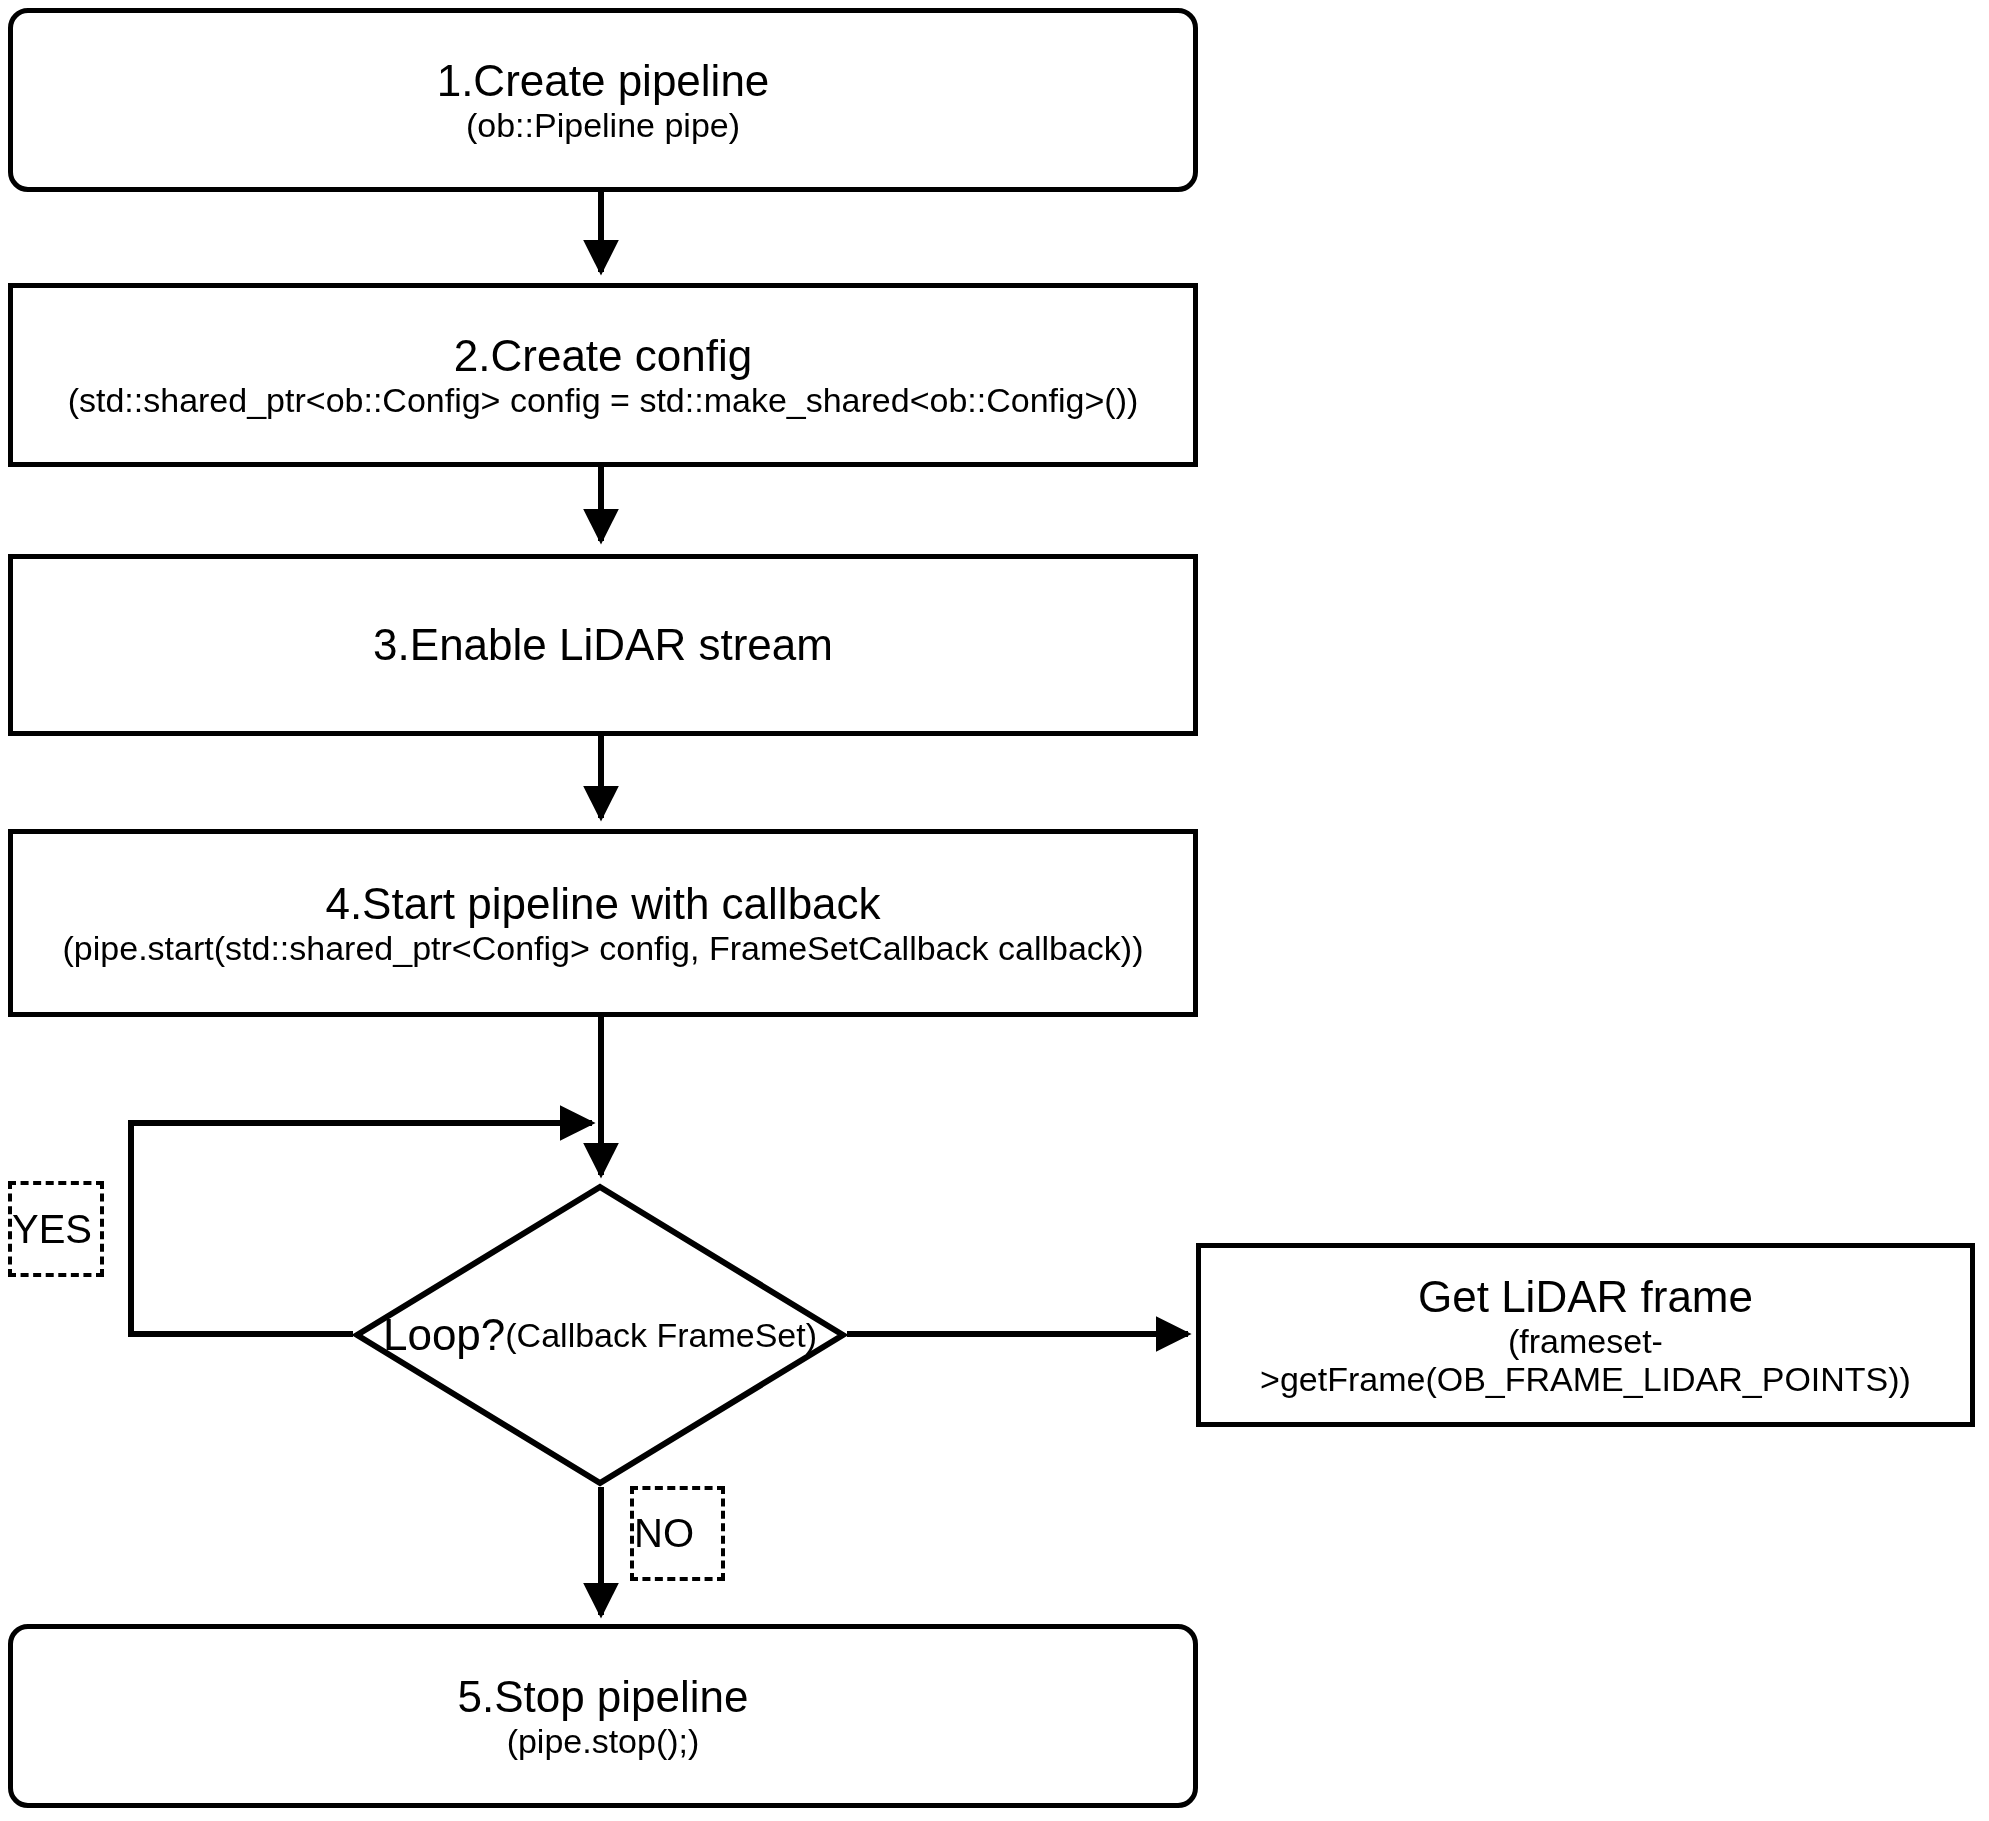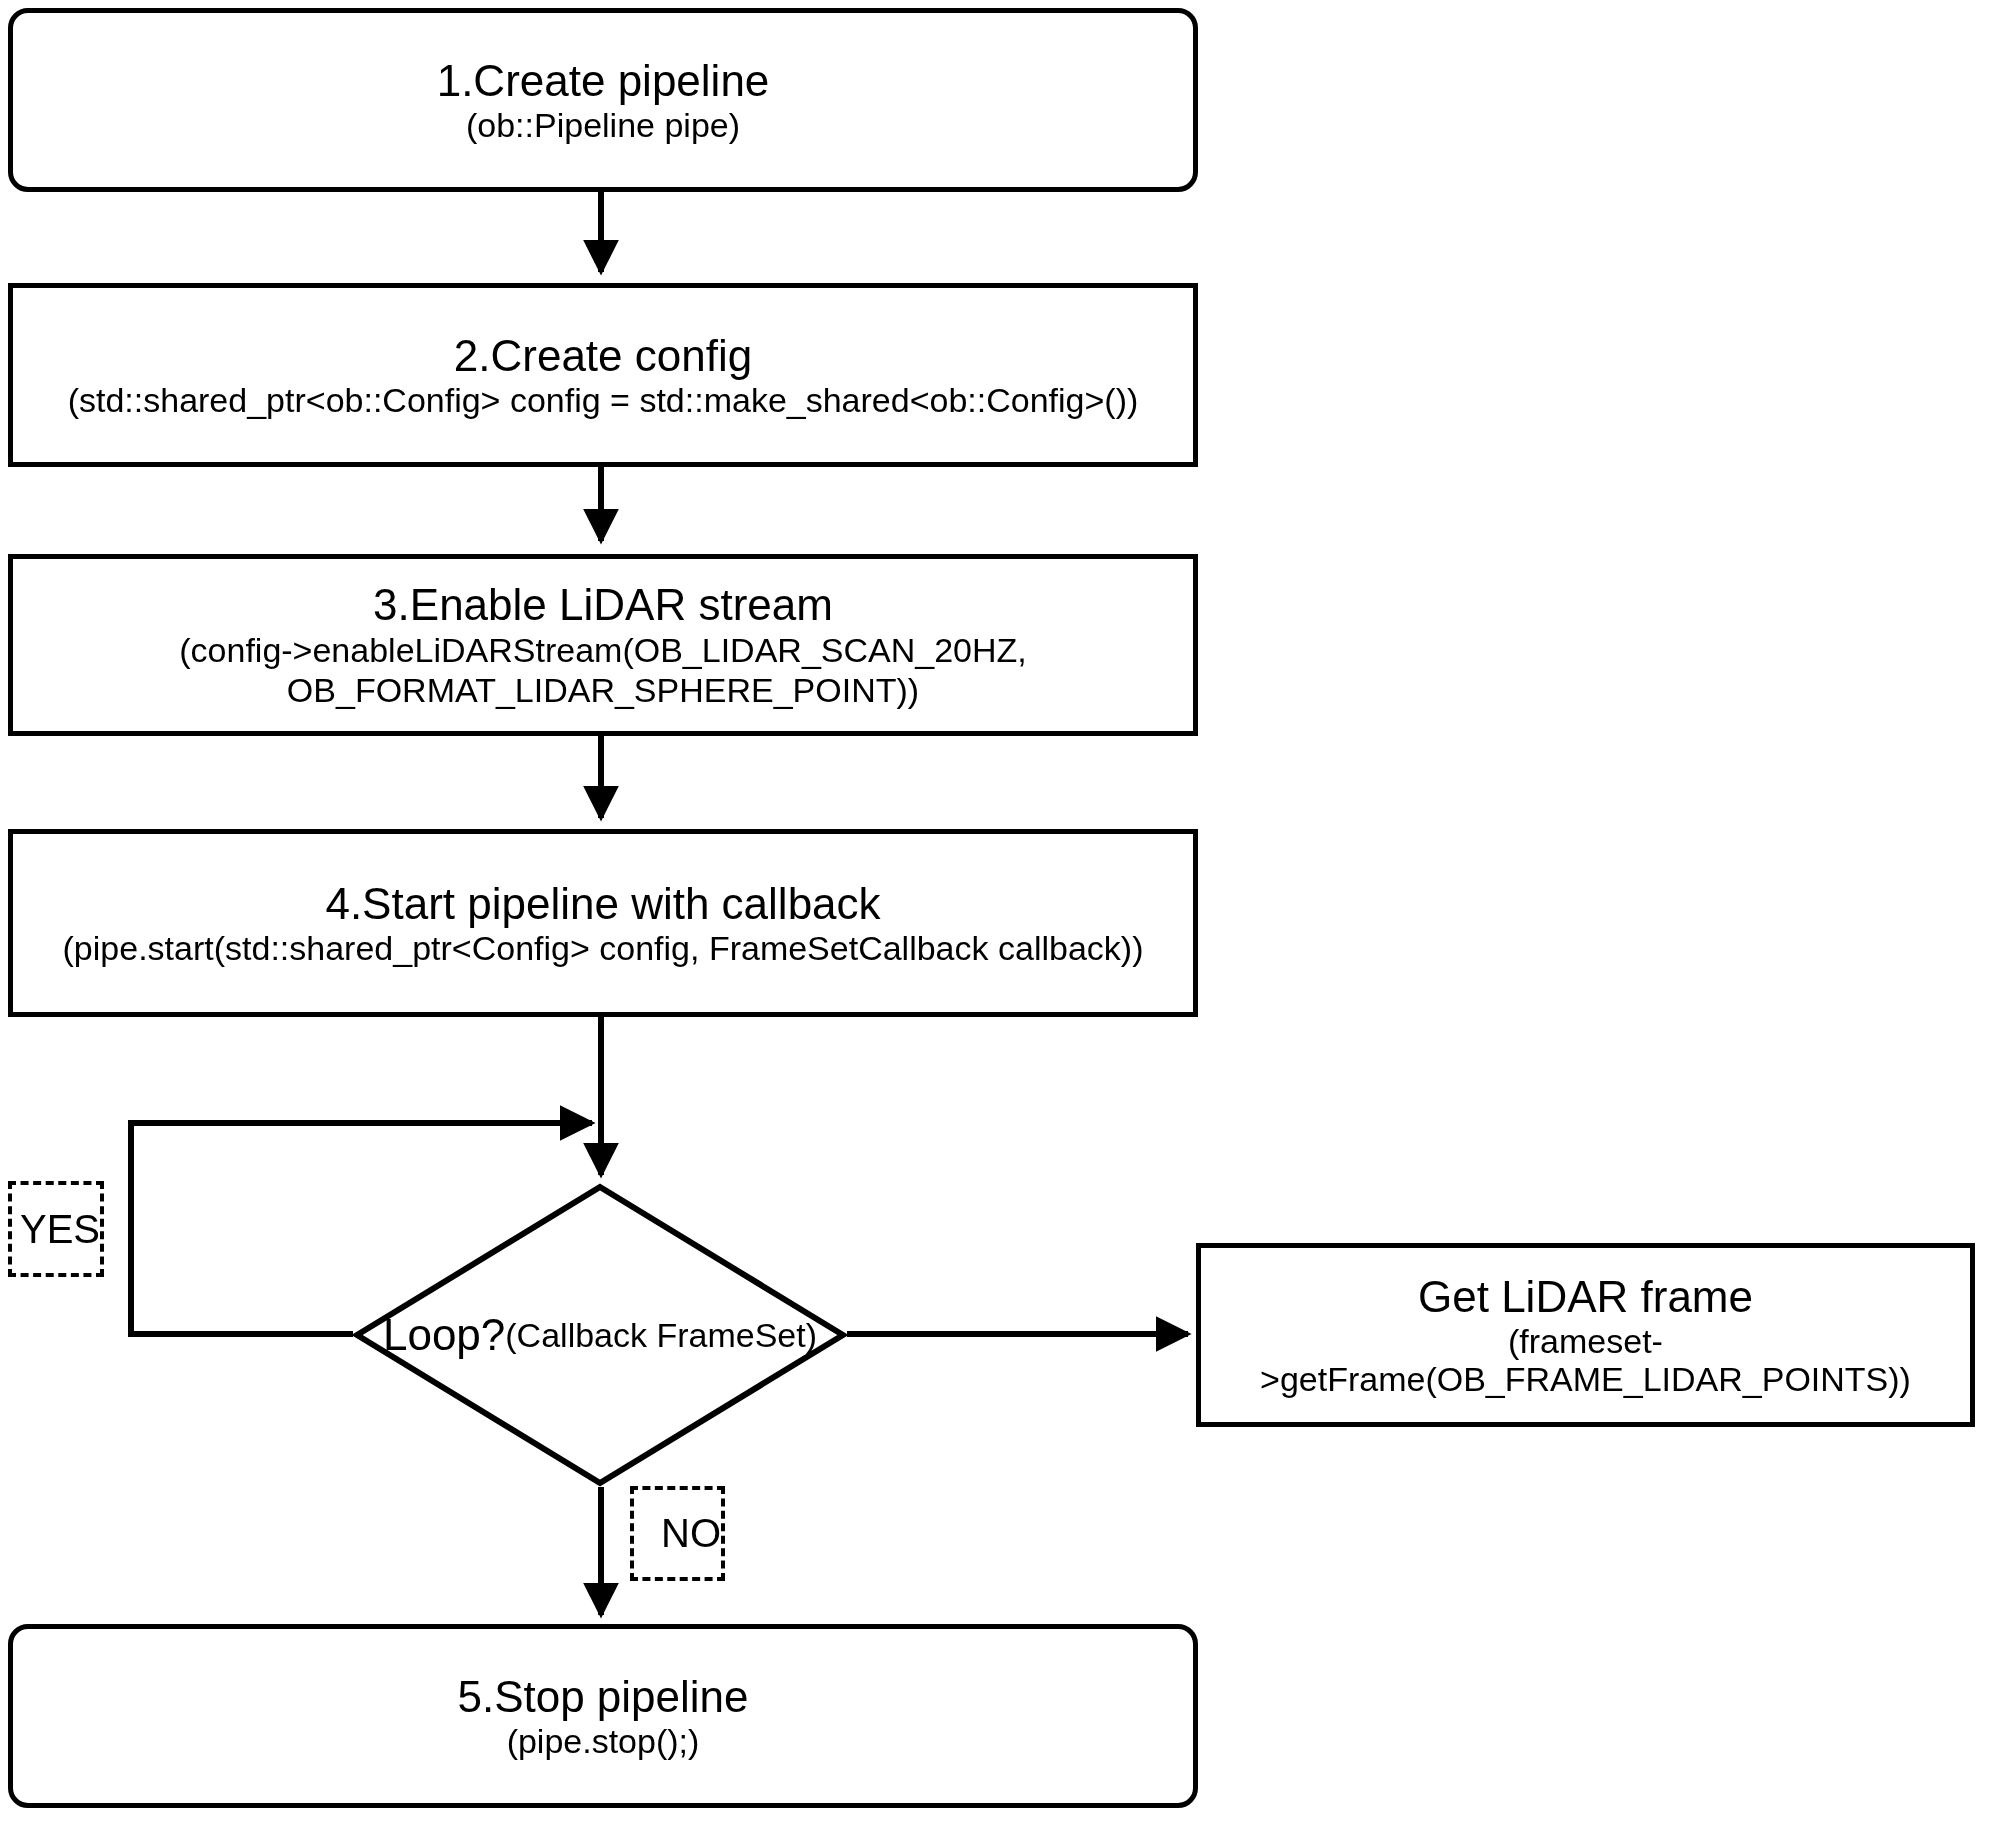--- a/index.html
+++ b/index.html
@@ -78,21 +78,21 @@
   }
 
   
   .dash-label {
     position: absolute;
     box-sizing: border-box;
     border: 4px dashed #000000;
     background: transparent;
     display: flex;
     align-items: center;
-    justify-content: flex-end;
+    justify-content: flex-start;
     font-size: 40px;
   }
   #label-yes { left: 8px;  top: 1181px; width: 96px; height: 96px; }
   #label-no  { left: 630px; top: 1486px; width: 95px; height: 95px; }
 
   
   #connectors {
     position: absolute;
     left: 0;
     top: 0;
@@ -133,22 +133,20 @@
     <div class="sub">(ob::Pipeline pipe)</div>
   </div>
 
   <div class="node" id="node-create-config">
     <div class="title">2.Create config</div>
     <div class="sub">(std::shared_ptr&lt;ob::Config&gt; config = std::make_shared&lt;ob::Config&gt;())</div>
   </div>
 
   <div class="node" id="node-enable-lidar">
     <div class="title">3.Enable LiDAR stream</div>
-    <div class="sub">(config-&gt;enableLiDARStream(OB_LIDAR_SCAN_20HZ,
-OB_FORMAT_LIDAR_SPHERE_POINT))</div>
   </div>
 
   <div class="node" id="node-start-pipeline">
     <div class="title">4.Start pipeline with callback</div>
     <div class="sub">(pipe.start(std::shared_ptr&lt;Config&gt; config, FrameSetCallback callback))</div>
   </div>
 
   <div id="node-loop">
     <svg width="494" height="304" viewBox="0 0 494 304">
       <polygon points="247,4 490,152 247,300 4,152" fill="#ffffff" stroke="#000000" stroke-width="6"></polygon>

